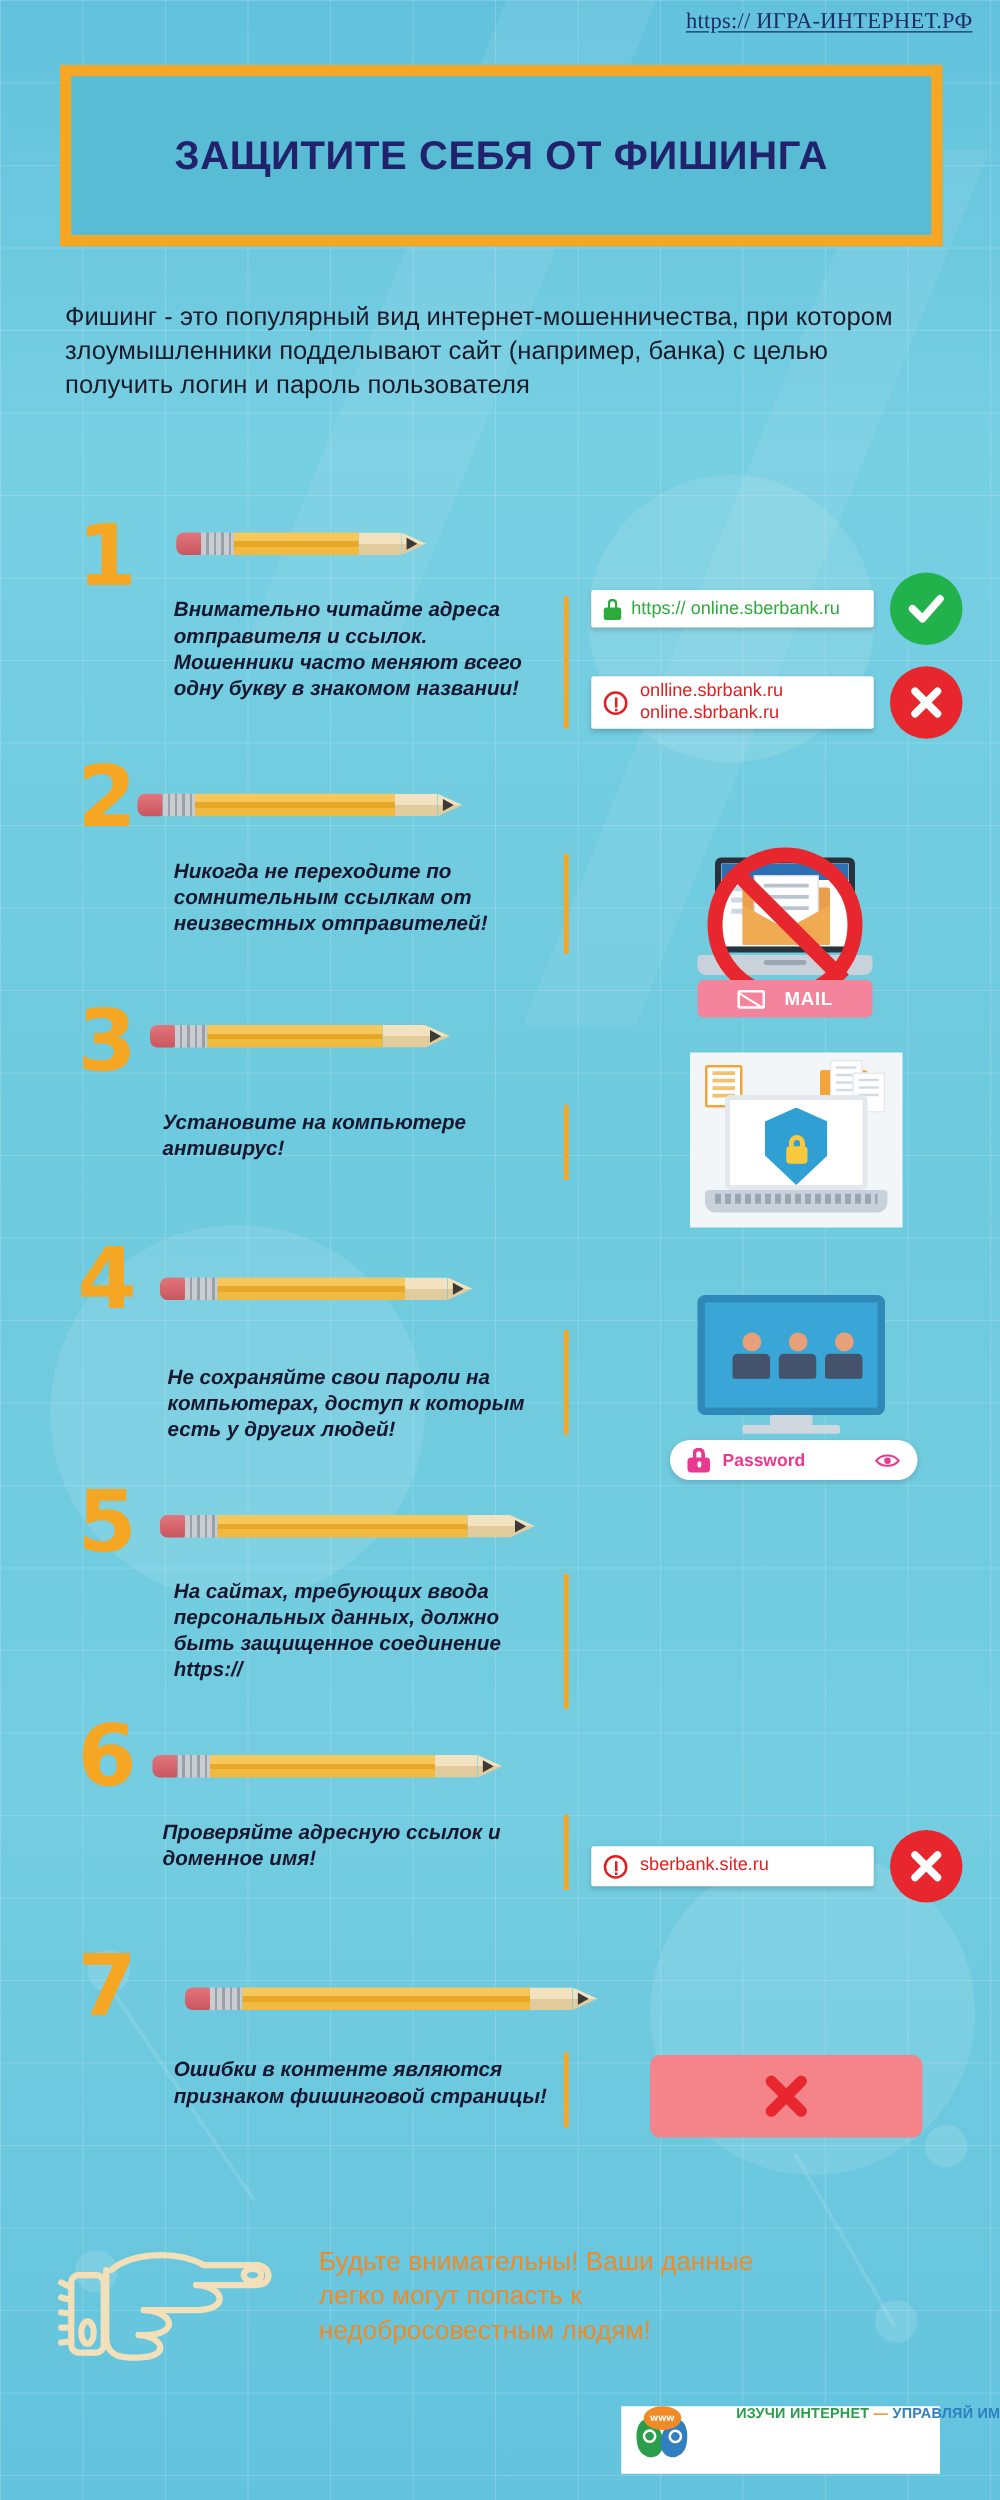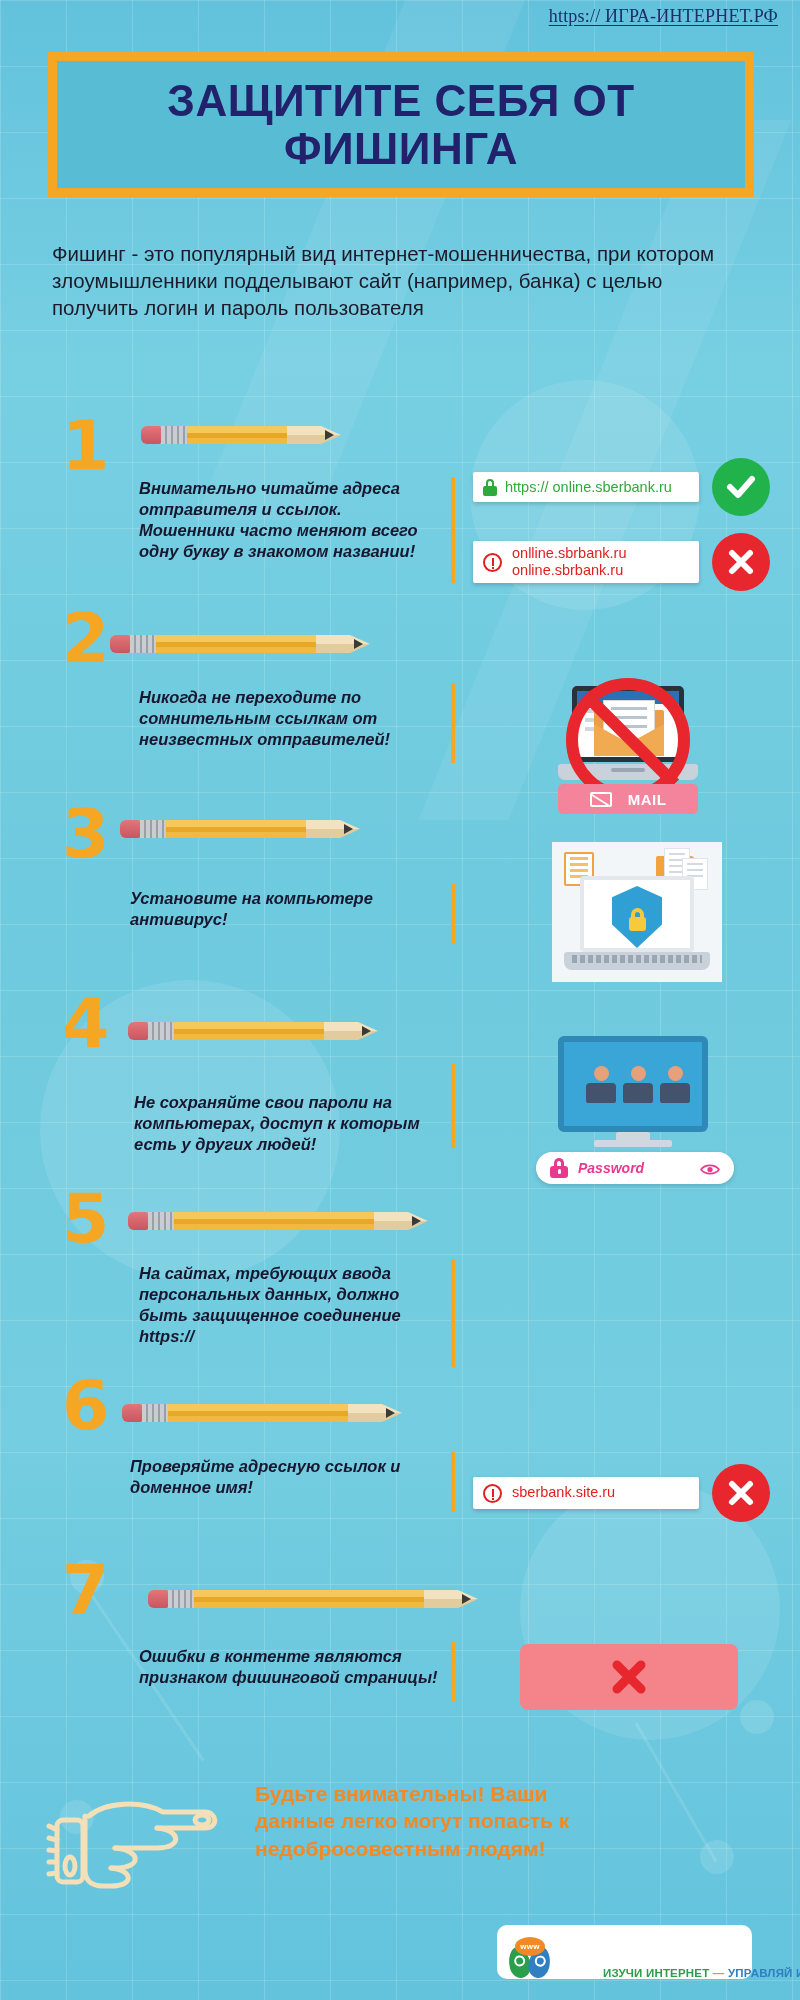--- a/index.html
+++ b/index.html
@@ -49,21 +49,21 @@
     text-decoration: underline; text-underline-offset: 3px;
   }
 
   
   .title-wrap {
     position: absolute; top: 52px; left: 48px; width: 706px; height: 145px;
     border: 9px solid #f5a623; background: #58bcd4;
     display: flex; align-items: center; justify-content: center;
   }
   .title {
-    color: #22216b; font-weight: bold; font-size: 44px; line-height: 1.08;
+    color: #22216b; font-weight: bold; font-size: 32px; line-height: 1.08;
     text-align: center; letter-spacing: .5px; padding: 0 18px;
   }
 
   
   .intro {
     position: absolute; top: 240px; left: 52px; width: 700px;
     color: #1b1b2a; font-size: 20.5px; line-height: 1.32;
   }
 
   
@@ -249,21 +249,21 @@
   .pw-field {
     position:absolute; background:#fff; border-radius:18px; display:flex;
     align-items:center; box-shadow:0 2px 5px rgba(0,0,0,.15);
   }
   .pw-lock {
     width:18px; height:20px; position:relative; margin:0 10px 0 14px; flex:none;
   }
   .pw-lock i { position:absolute; bottom:0; left:0; width:18px; height:12px; background:#e8398f; border-radius:3px; }
   .pw-lock i::after { content:""; position:absolute; left:7.5px; top:3px; width:3px; height:5px; background:#fff; border-radius:2px;}
   .pw-lock b { position:absolute; top:0; left:4px; width:10px; height:9px; border:3px solid #e8398f; border-bottom:none; border-radius:6px 6px 0 0; }
-  .pw-text { color:#e8398f; font-weight:bold; font-size:14px;font-style:italic; }
+  .pw-text { color:#e8398f; font-weight:bold; font-size:14px; }
   .pw-eye { position:absolute; right:14px; width:20px; height:13px; }
 
   
   .proto { position:absolute; display:flex; align-items:center; }
   .proto-panel { height:100%; position:relative; }
   .proto-red { background:#cd5a5a; }
   .proto-green { background:#8bc163; }
   .proto-pill {
     position:absolute; background:#fff; height:26px; display:flex; align-items:center;
     padding:0 34px 0 14px; font-size:14.5px; font-weight:bold;
@@ -279,25 +279,25 @@
 
   
   .err-box {
     position:absolute; background:#f4848a; border-radius:8px;
     display:flex; align-items:center; justify-content:center;
   }
 
   
   .hand { position:absolute; }
   .footer-note {
-    position:absolute; color:#f08a26; font-weight:bold; font-size:21px; line-height:1.3;
+    position:absolute; color:#f08a26; font-weight:normal; font-size:21px; line-height:1.3;margin-top:16px;
   }
   .logo {
-    position:absolute; background:#fff; display:flex; align-items:flex-end;
-    padding: 0 10px; gap:18px;border-radius:10px;
+    position:absolute; background:#fff; display:flex; align-items:flex-start;
+    padding: 0 10px; gap:4px;
   }
   .logo-mark { position:relative; width:46px; height:42px; flex:none; }
   .logo-oval {
     position:absolute; left:8px; top:0; width:30px; height:19px; border-radius:50%;
     background:#f08a26; color:#fff; font-size:8px; font-weight:bold;
     display:flex; align-items:center; justify-content:center; letter-spacing:.3px; z-index:3;
   }
   .leaf { position:absolute; top:10px; width:21px; height:31px; border-radius:50% 50% 50% 50%/60% 60% 40% 40%; }
   .leaf.g { left:2px; background:#2a9e4b; transform: rotate(-12deg); }
   .leaf.b { left:22px; background:#2f7fc1; transform: rotate(12deg); }

